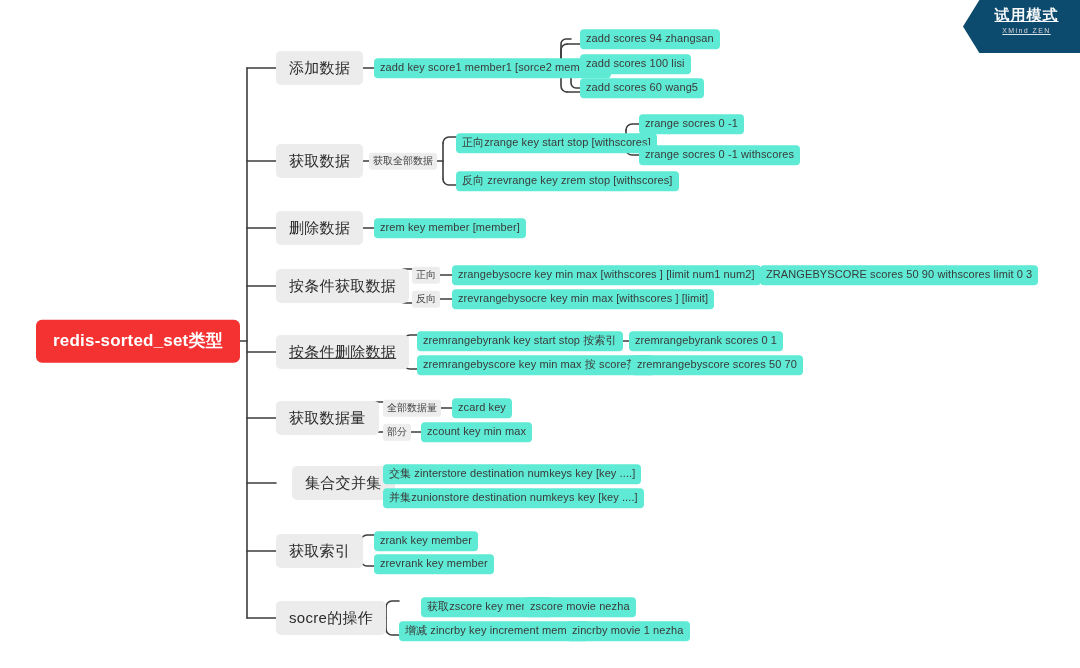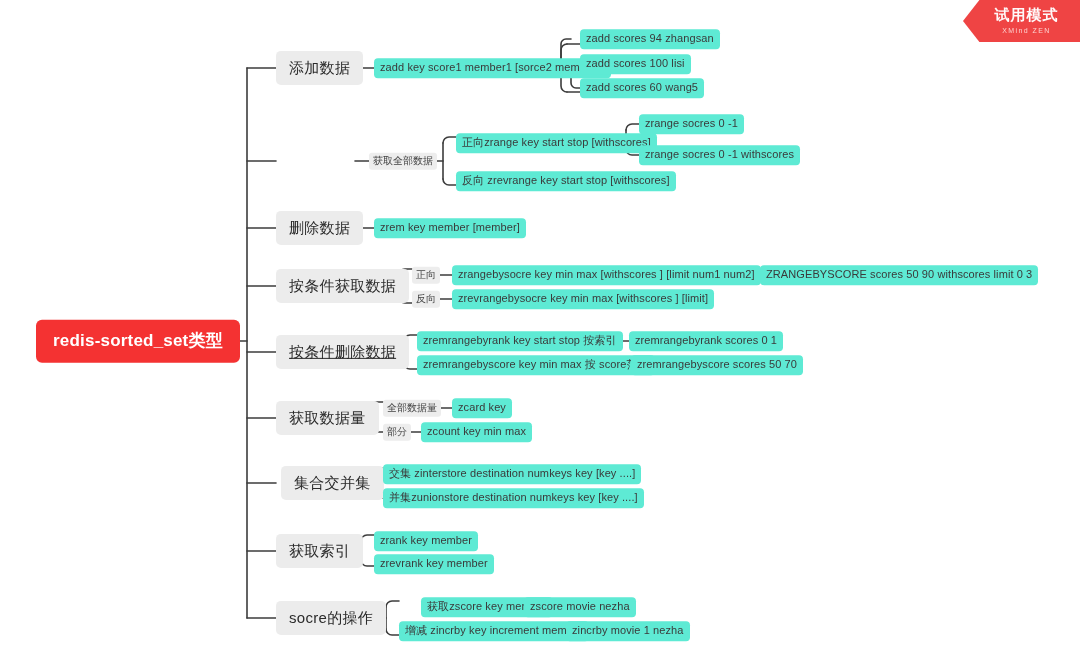--- a/index.html
+++ b/index.html
@@ -66,26 +66,27 @@
     border-radius: 3px;
     padding: 2px 4px 3px 4px;
   }
 
   
   #watermark {
     position: absolute;
     top: 0;
     right: 0;
     width: 117px;
-    height: 42px;
-    background: #ef4444;
+    height: 53px;
+    background: #0c4a6e;
     color: #ffffff;
     clip-path: polygon(14% 0, 100% 0, 100% 100%, 14% 100%, 0 50%);
     text-align: center;
     padding-left: 10px;
+    text-decoration: underline;
   }
   #watermark .wm-main {
     font-size: 15px;
     font-weight: bold;
     letter-spacing: 1px;
     margin-top: 6px;
     color: #ffffff;
     opacity: .97;
   }
   #watermark .wm-sub {
@@ -184,23 +185,24 @@
   </svg>
 
   <div class="node root" style="left:36px; top:341px;">redis-sorted_set类型</div>
 
   <div class="node topic" style="left:276px; top:68px;">添加数据</div>
   <div class="node leaf" style="left:374px; top:68px;">zadd key score1 member1 [sorce2 member2]</div>
   <div class="node leaf" style="left:580px; top:39px;">zadd scores 94 zhangsan</div>
   <div class="node leaf" style="left:580px; top:64px;">zadd scores 100 lisi</div>
   <div class="node leaf" style="left:580px; top:88px;">zadd scores 60  wang5</div>
 
+  <div class="node topic" style="left:276px; top:161px;">获取数据</div>
   <div class="node tiny" style="left:369px; top:161px;">获取全部数据</div>
   <div class="node leaf" style="left:456px; top:143px;"><span>正向</span><span>zrange key start  stop  [withscores]</span></div>
-  <div class="node leaf" style="left:456px; top:181px;"><span>反向</span> <span>zrevrange key start stop [withscores]</span></div>
+  <div class="node leaf" style="left:456px; top:181px;"><span>反向</span> <span>zrevrange key zrem stop [withscores]</span></div>
   <div class="node leaf" style="left:639px; top:124px;text-align:center;">zrange socres  0 -1</div>
   <div class="node leaf" style="left:639px; top:155px;text-align:right;">zrange socres  0 -1   withscores</div>
 
   <div class="node topic" style="left:276px; top:228px;">删除数据</div>
   <div class="node leaf" style="left:374px; top:228px;">zrem  key member [member]</div>
 
   <div class="node topic" style="left:276px; top:286px;">按条件获取数据</div>
   <div class="node tiny" style="left:412px; top:275px;">正向</div>
   <div class="node leaf" style="left:452px; top:275px;">zrangebysocre   key   min max   [withscores ] [limit  num1 num2]</div>
   <div class="node leaf" style="left:760px; top:275px;">ZRANGEBYSCORE scores 50 90 withscores limit 0 3</div>
@@ -212,21 +214,21 @@
   <div class="node leaf" style="left:629px; top:341px;">zremrangebyrank scores  0 1</div>
   <div class="node leaf" style="left:417px; top:365px;"><span>zremrangebyscore  key min  max</span> <span>按 score范围</span></div>
   <div class="node leaf" style="left:631px; top:365px;">zremrangebyscore  scores 50 70</div>
 
   <div class="node topic" style="left:276px; top:418px;">获取数据量</div>
   <div class="node tiny" style="left:383px; top:408px;">全部数据量</div>
   <div class="node leaf" style="left:452px; top:408px;">zcard key</div>
   <div class="node tiny" style="left:383px; top:432px;">部分</div>
   <div class="node leaf" style="left:421px; top:432px;">zcount key min max</div>
 
-  <div class="node topic" style="left:281px; top:483px;">集合交并集</div>
+  <div class="node topic" style="left:292px; top:483px;">集合交并集</div>
   <div class="node leaf" style="left:383px; top:474px;"><span>交集</span> <span>zinterstore   destination numkeys  key [key ....]</span></div>
   <div class="node leaf" style="left:383px; top:498px;"><span>并集</span><span>zunionstore  destination numkeys  key [key ....]</span></div>
 
   <div class="node topic" style="left:276px; top:551px;">获取索引</div>
   <div class="node leaf" style="left:374px; top:541px;">zrank  key  member</div>
   <div class="node leaf" style="left:374px; top:564px;">zrevrank  key member</div>
 
   <div class="node topic" style="left:276px; top:618px;">socre的操作</div>
   <div class="node leaf" style="left:421px; top:607px;"><span>获取</span><span>zscore  key member</span></div>
   <div class="node leaf" style="left:524px; top:607px;">zscore movie  nezha</div>

